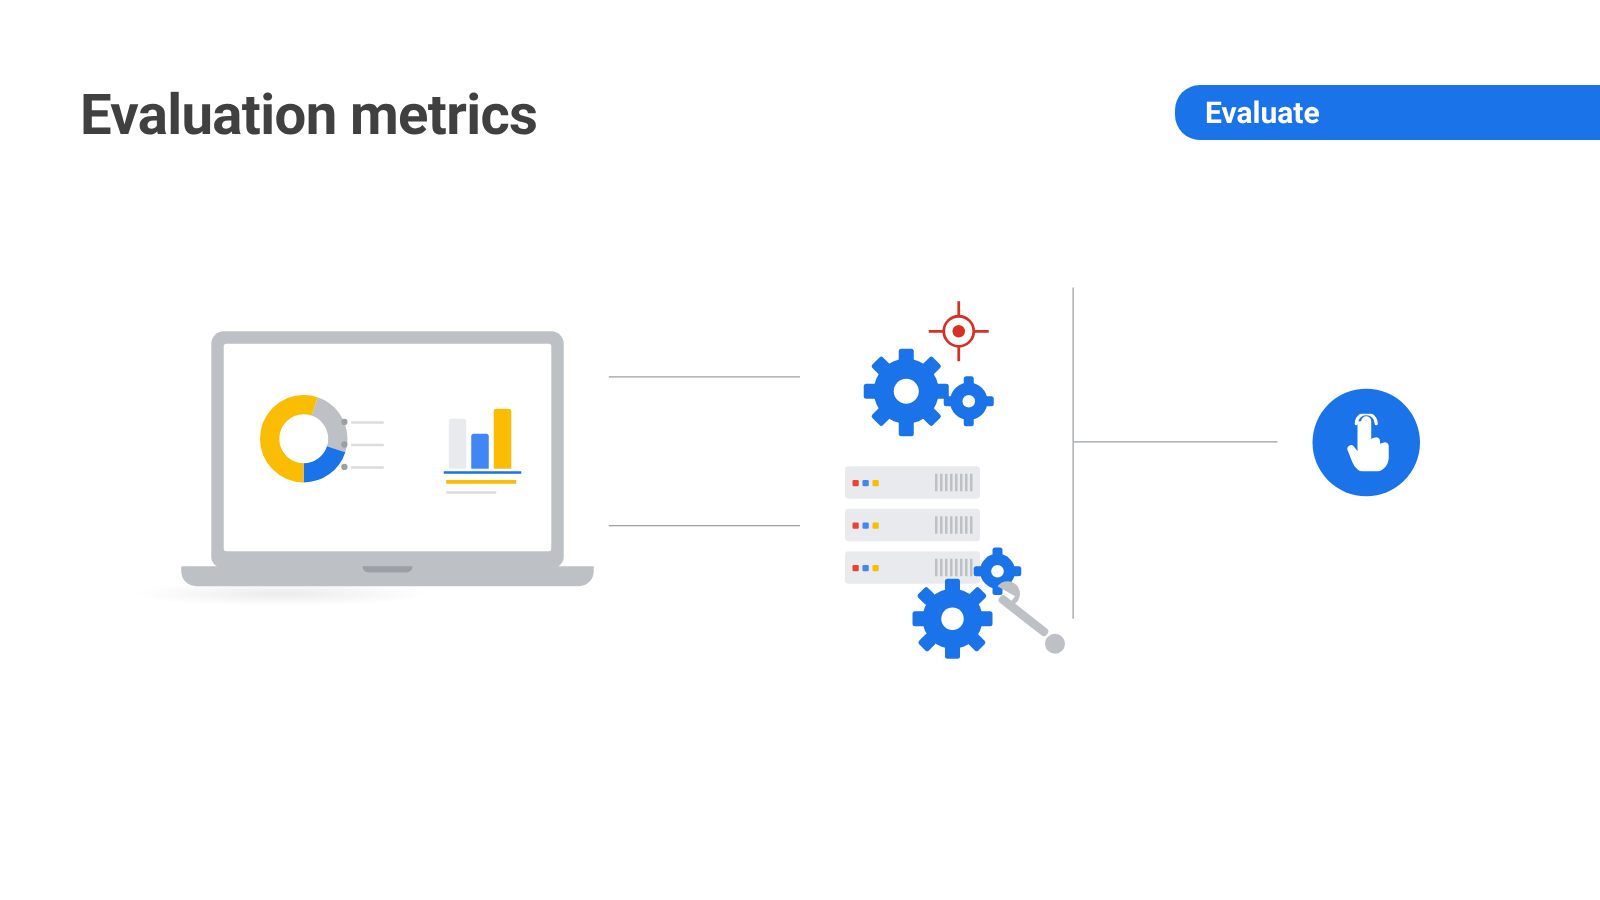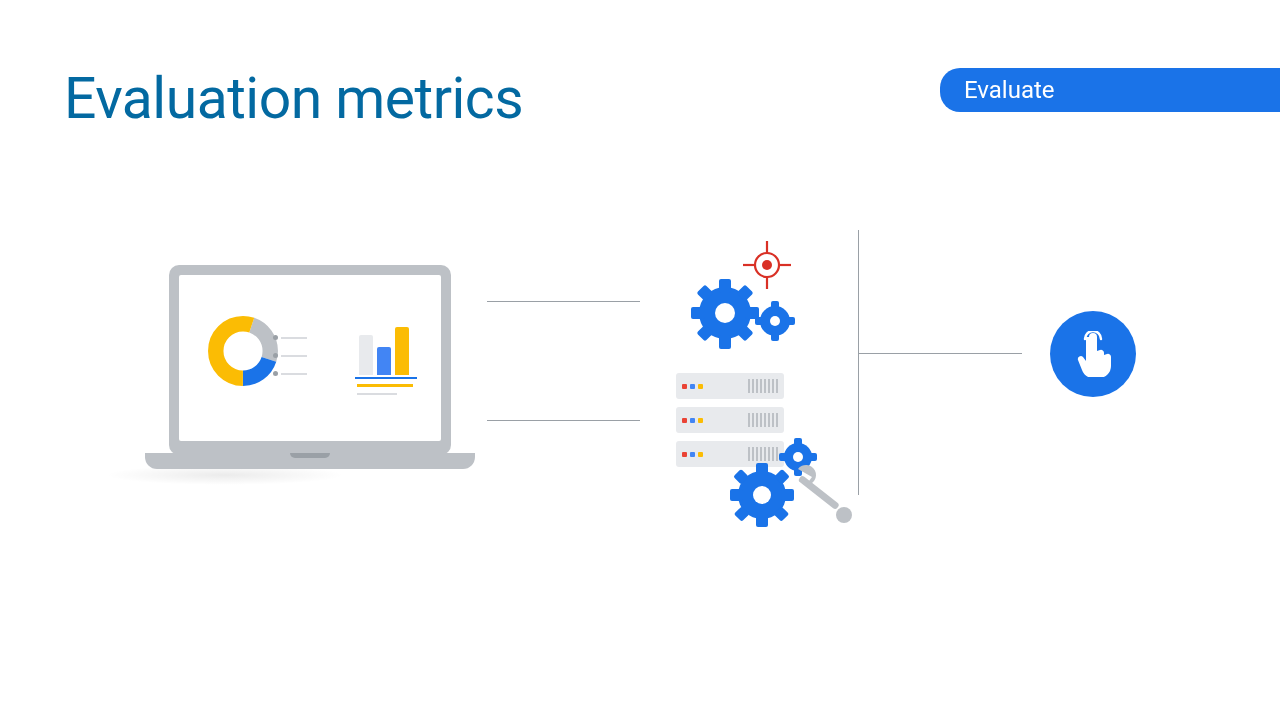--- a/index.html
+++ b/index.html
@@ -8,33 +8,33 @@
     height: 720px;
     background: #ffffff;
     font-family: 'Google Sans', 'Roboto', Arial, sans-serif;
     position: relative;
     overflow: hidden;
   }
   .title {
     position: absolute;
     top: 65px;
     left: 64px;
-    font-size: 57px;
-    font-weight: 400;
-    color: #0369a1;
+    font-size: 45px;
+    font-weight: 700;
+    color: #404040;
     letter-spacing: -0.5px;
   }
   .badge {
     position: absolute;
     top: 68px;
     right: 0;
     background: #1a73e8;
     color: #ffffff;
     font-size: 24px;
-    font-weight: 400;
+    font-weight: 700;
     padding: 8px 48px 8px 24px;
     border-radius: 20px 0 0 20px;
     min-width: 340px;
   }
   .stage {
     position: absolute;
     top: 225px;
     left: 0;
     right: 0;
     height: 330px;

